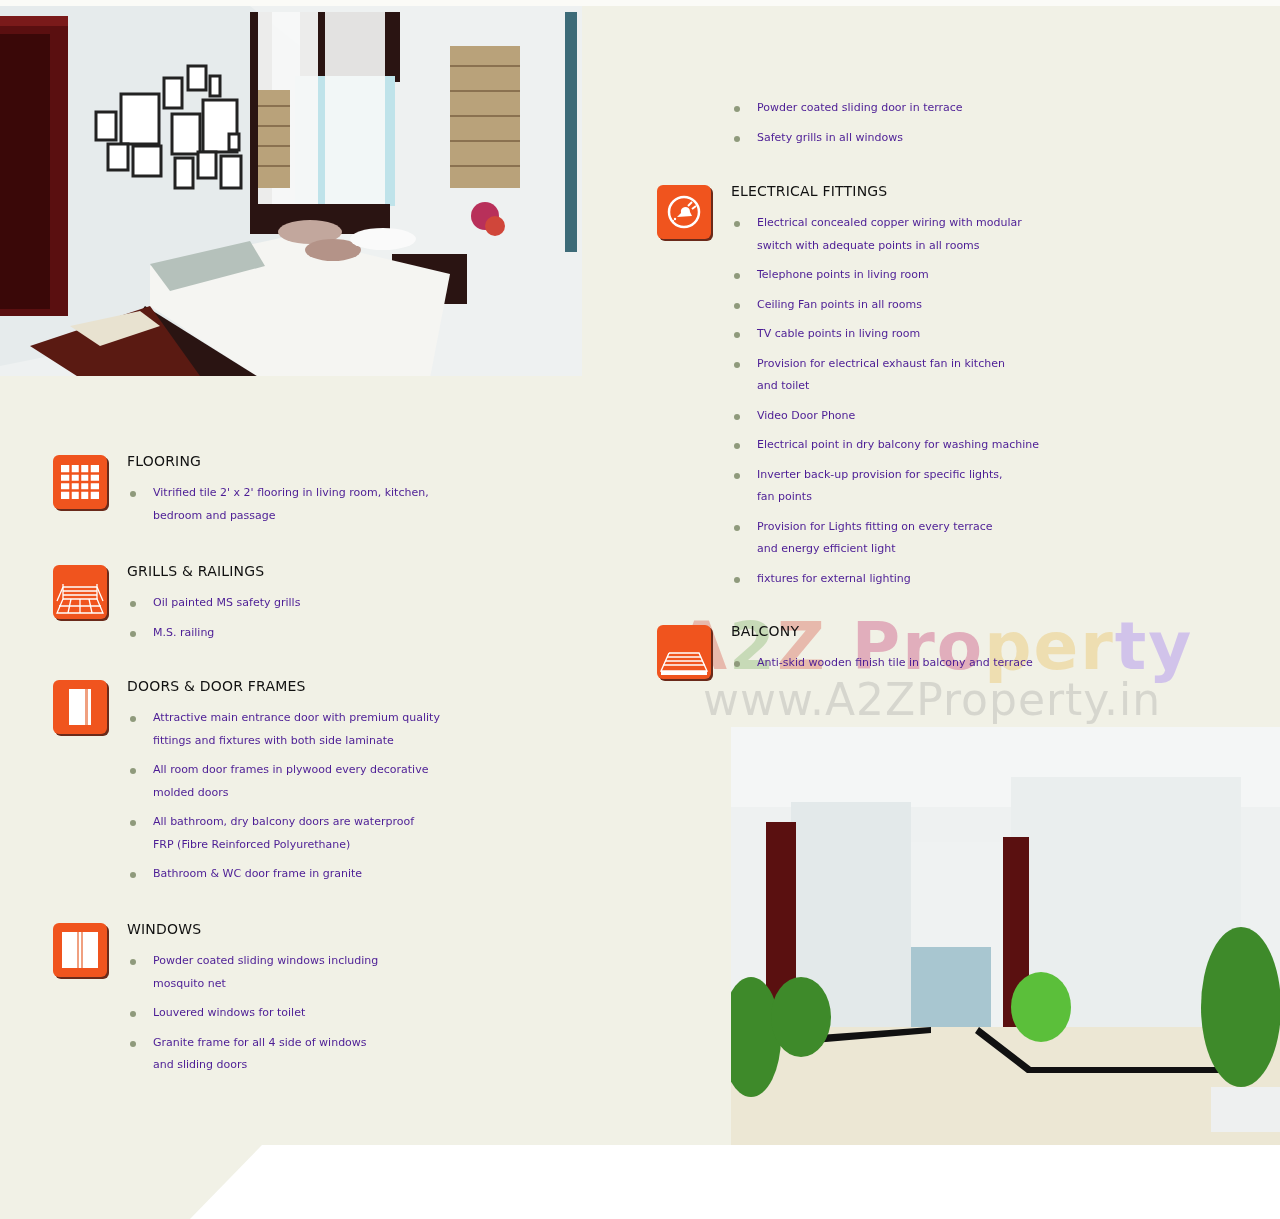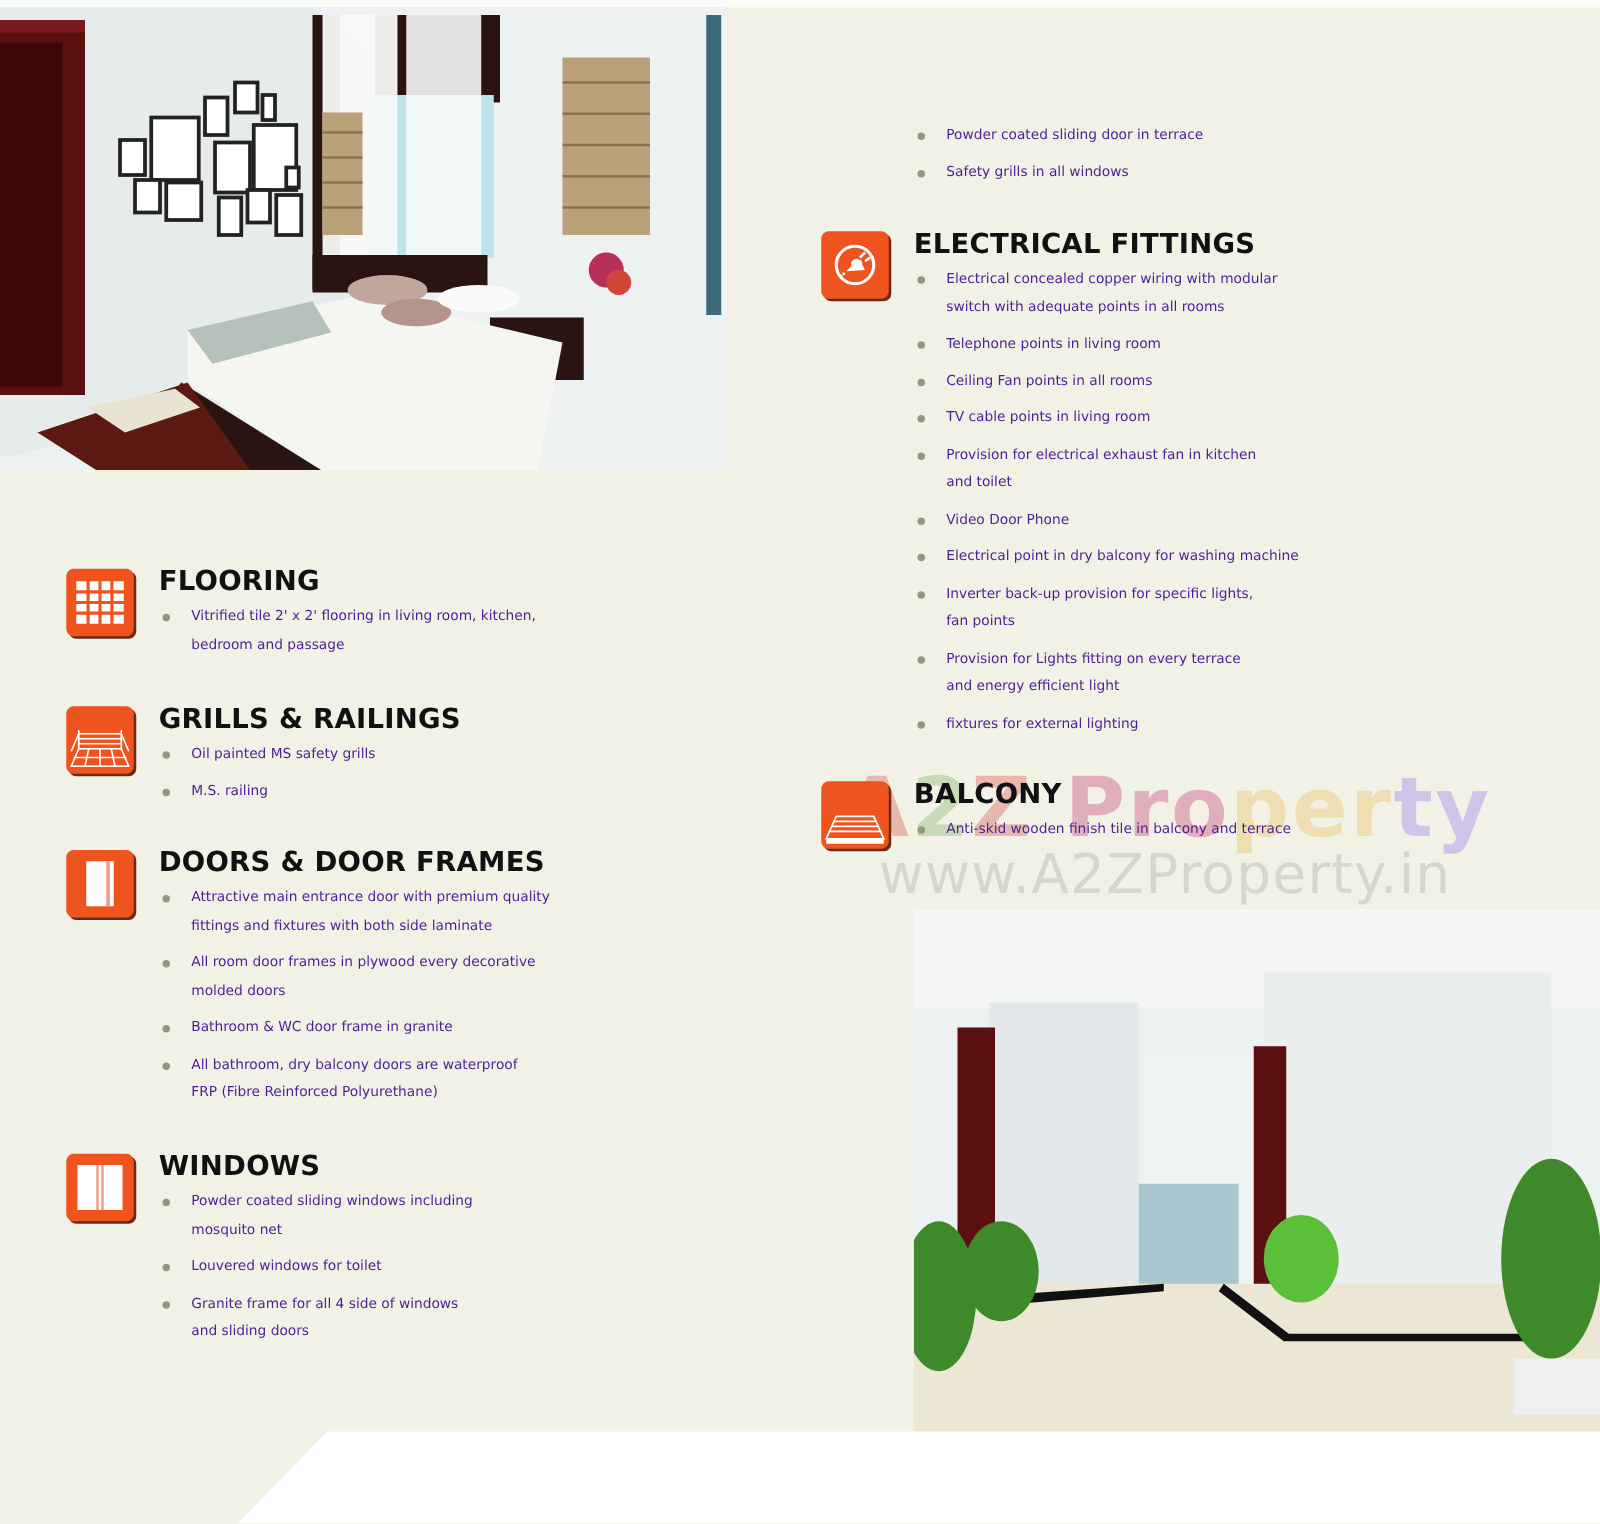--- a/index.html
+++ b/index.html
@@ -26,21 +26,21 @@
   .section { position: absolute; }
   .sec-icon {
     position: absolute; left: 0; top: 2px;
     width: 54px; height: 54px; border-radius: 6px;
     background: #f0541e;
     box-shadow: 2px 2px 0 #6a2a1a;
     display: flex; align-items: center; justify-content: center;
   }
   .sec-title {
     position: absolute; left: 74px; top: 0;
-    font-size: 22px; font-weight: bold; letter-spacing: 0.2px;
+    font-size: 14px; font-weight: normal; letter-spacing: 0.2px;
     color: #111;
     white-space: nowrap;
   }
   .sec-list { position: absolute; left: 74px; top: 29px; list-style: none; }
   .sec-list li {
     position: relative;
     padding-left: 26px;
     font-size: 11px; line-height: 22.5px;
     margin-bottom: 7px;
     color: #4c1d95;
@@ -208,23 +208,23 @@
       <rect x="4" y="2" width="22" height="36" fill="#fff"></rect>
       <rect x="20" y="2" width="3" height="36" fill="#f0a080"></rect>
     </svg>
   </div>
   <div class="sec-title">DOORS &amp; DOOR FRAMES</div>
   <ul class="sec-list">
     <li>Attractive main entrance door with premium quality
 fittings and fixtures with both side laminate</li>
     <li>All room door frames in plywood every decorative
 molded doors</li>
-    <li>Bathroom &amp; WC door frame in granite</li>
     <li>All bathroom, dry balcony doors are waterproof
 FRP (Fibre Reinforced Polyurethane)</li>
+    <li>Bathroom &amp; WC door frame in granite</li>
   </ul>
 </div>
 
 <div class="section" style="left:53px; top:921px; width:600px; height:160px;">
   <div class="sec-icon">
     <svg width="42" height="40" viewBox="0 0 42 40">
       <rect x="3" y="2" width="36" height="36" fill="#fff"></rect>
       <line x1="19" y1="2" x2="19" y2="38" stroke="#f0a080" stroke-width="2"></line>
       <line x1="23" y1="2" x2="23" y2="38" stroke="#f0a080" stroke-width="2"></line>
     </svg>

